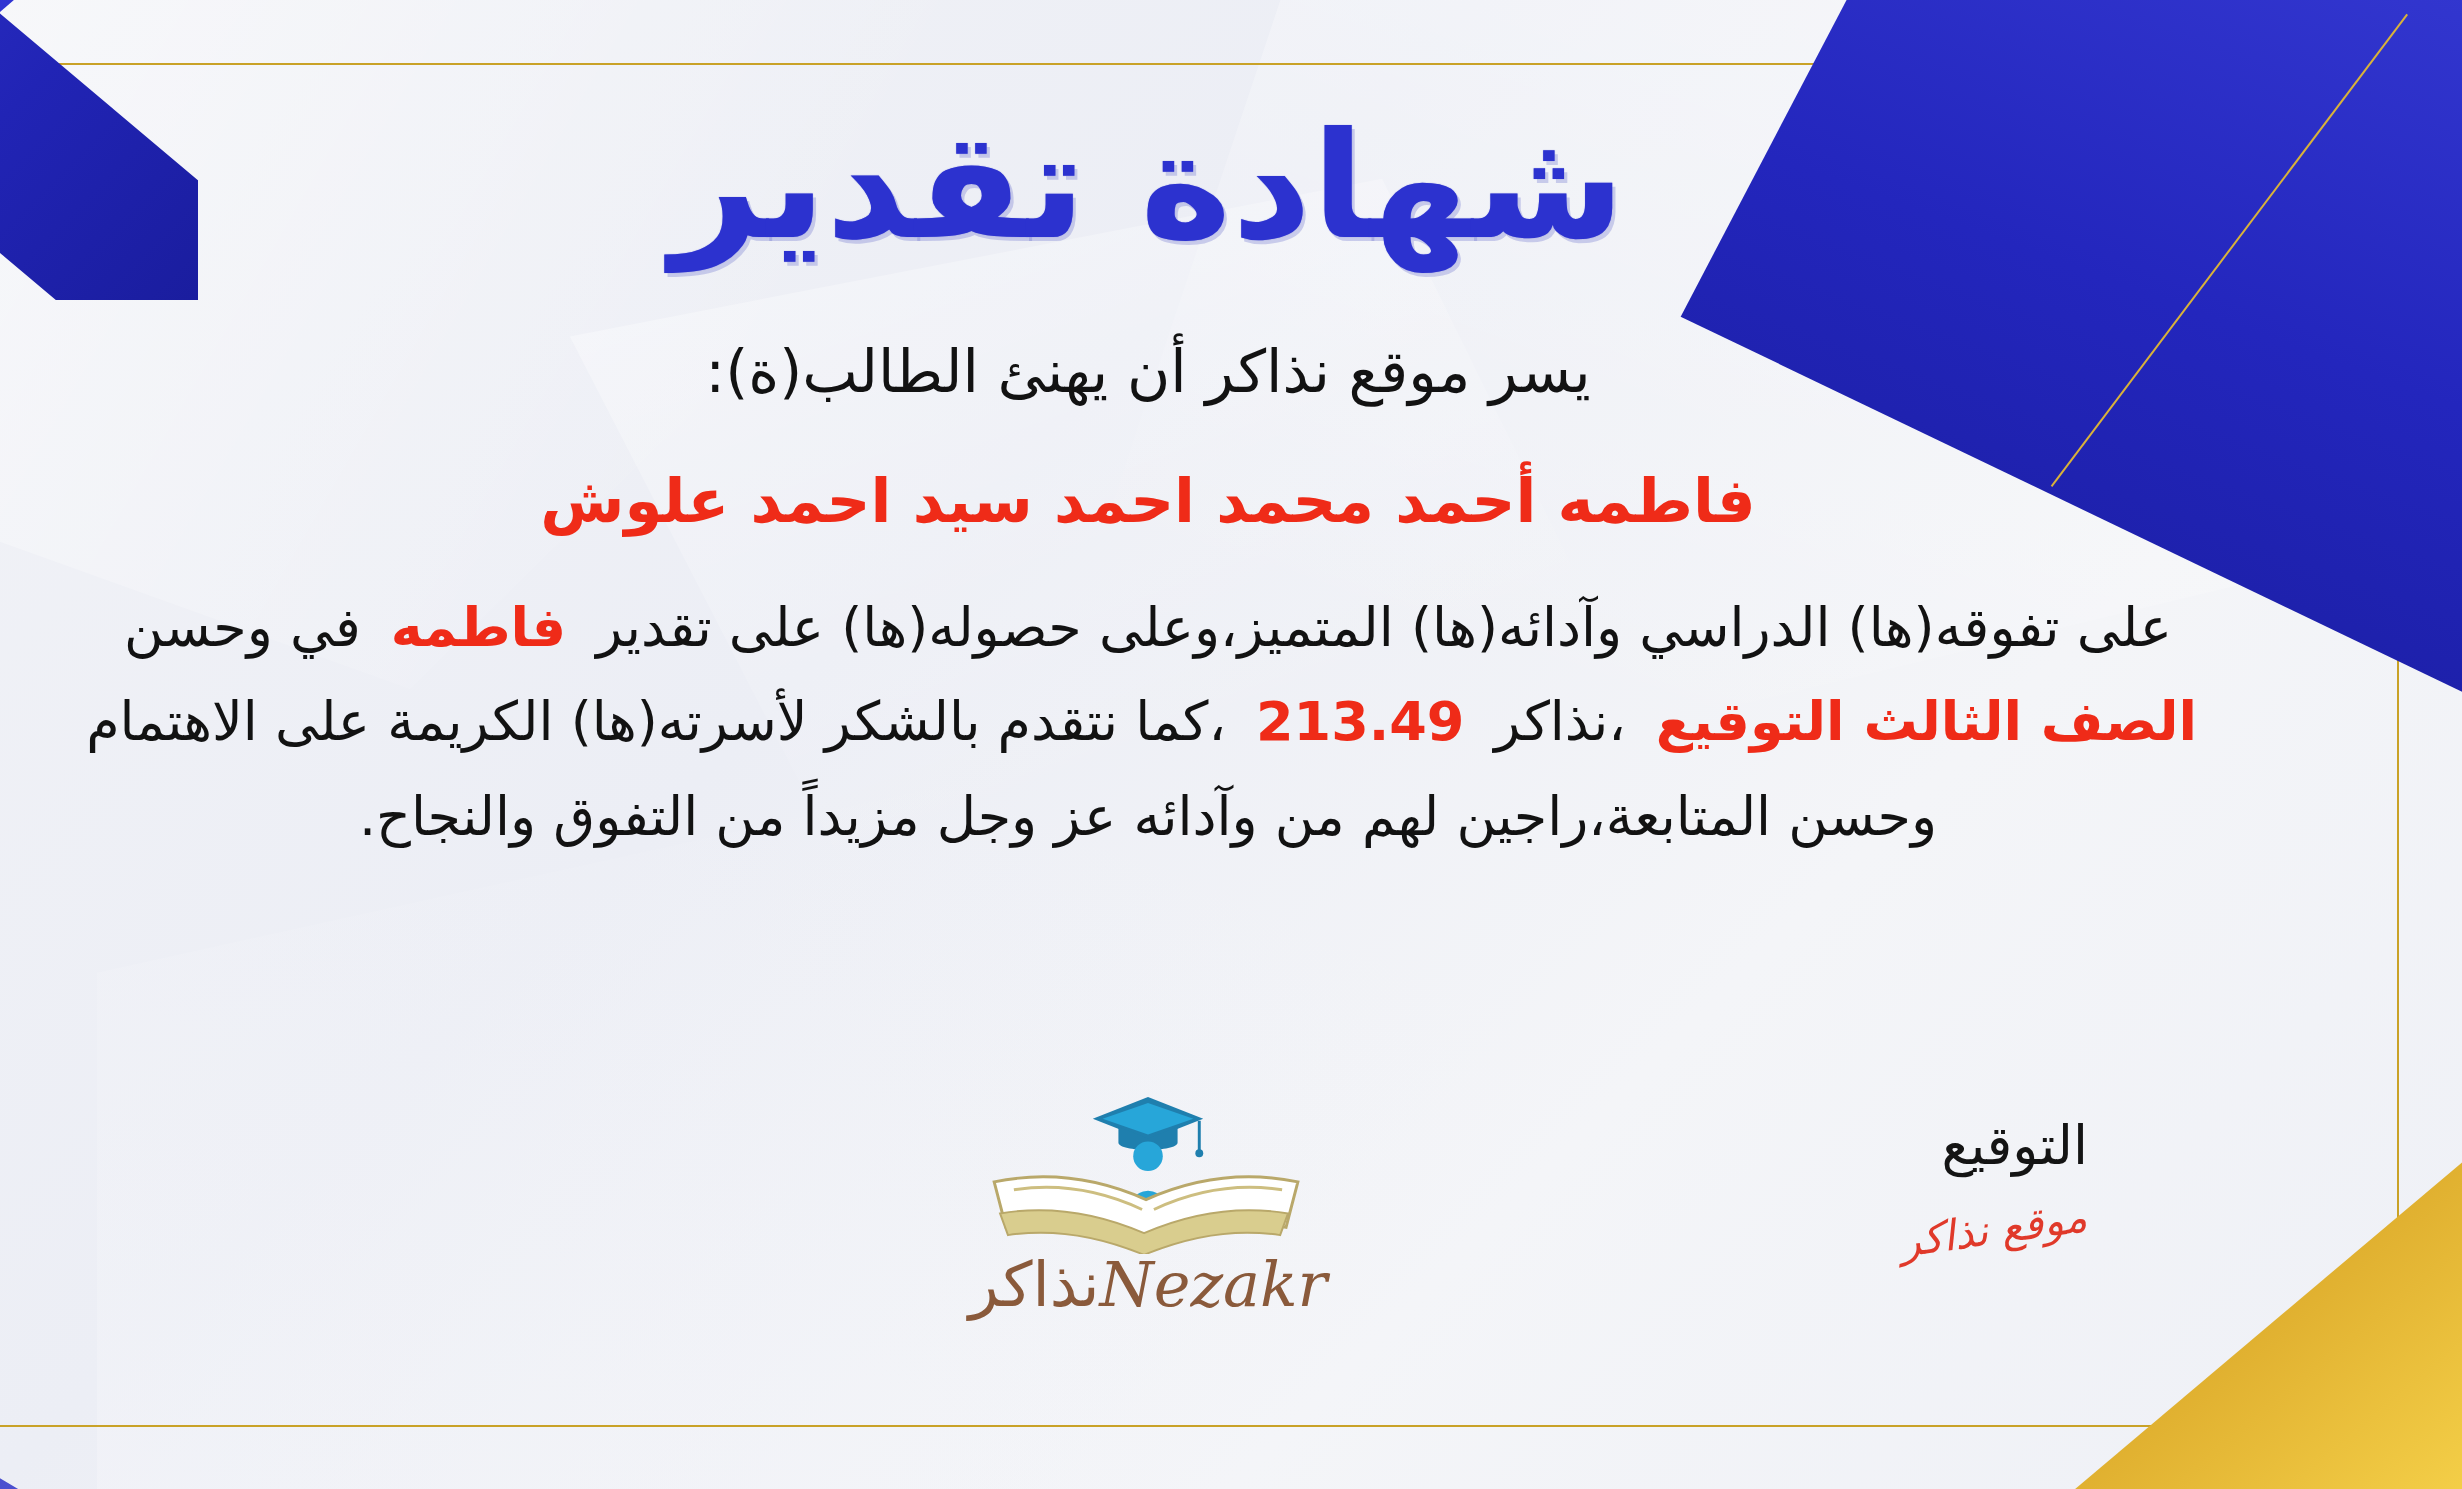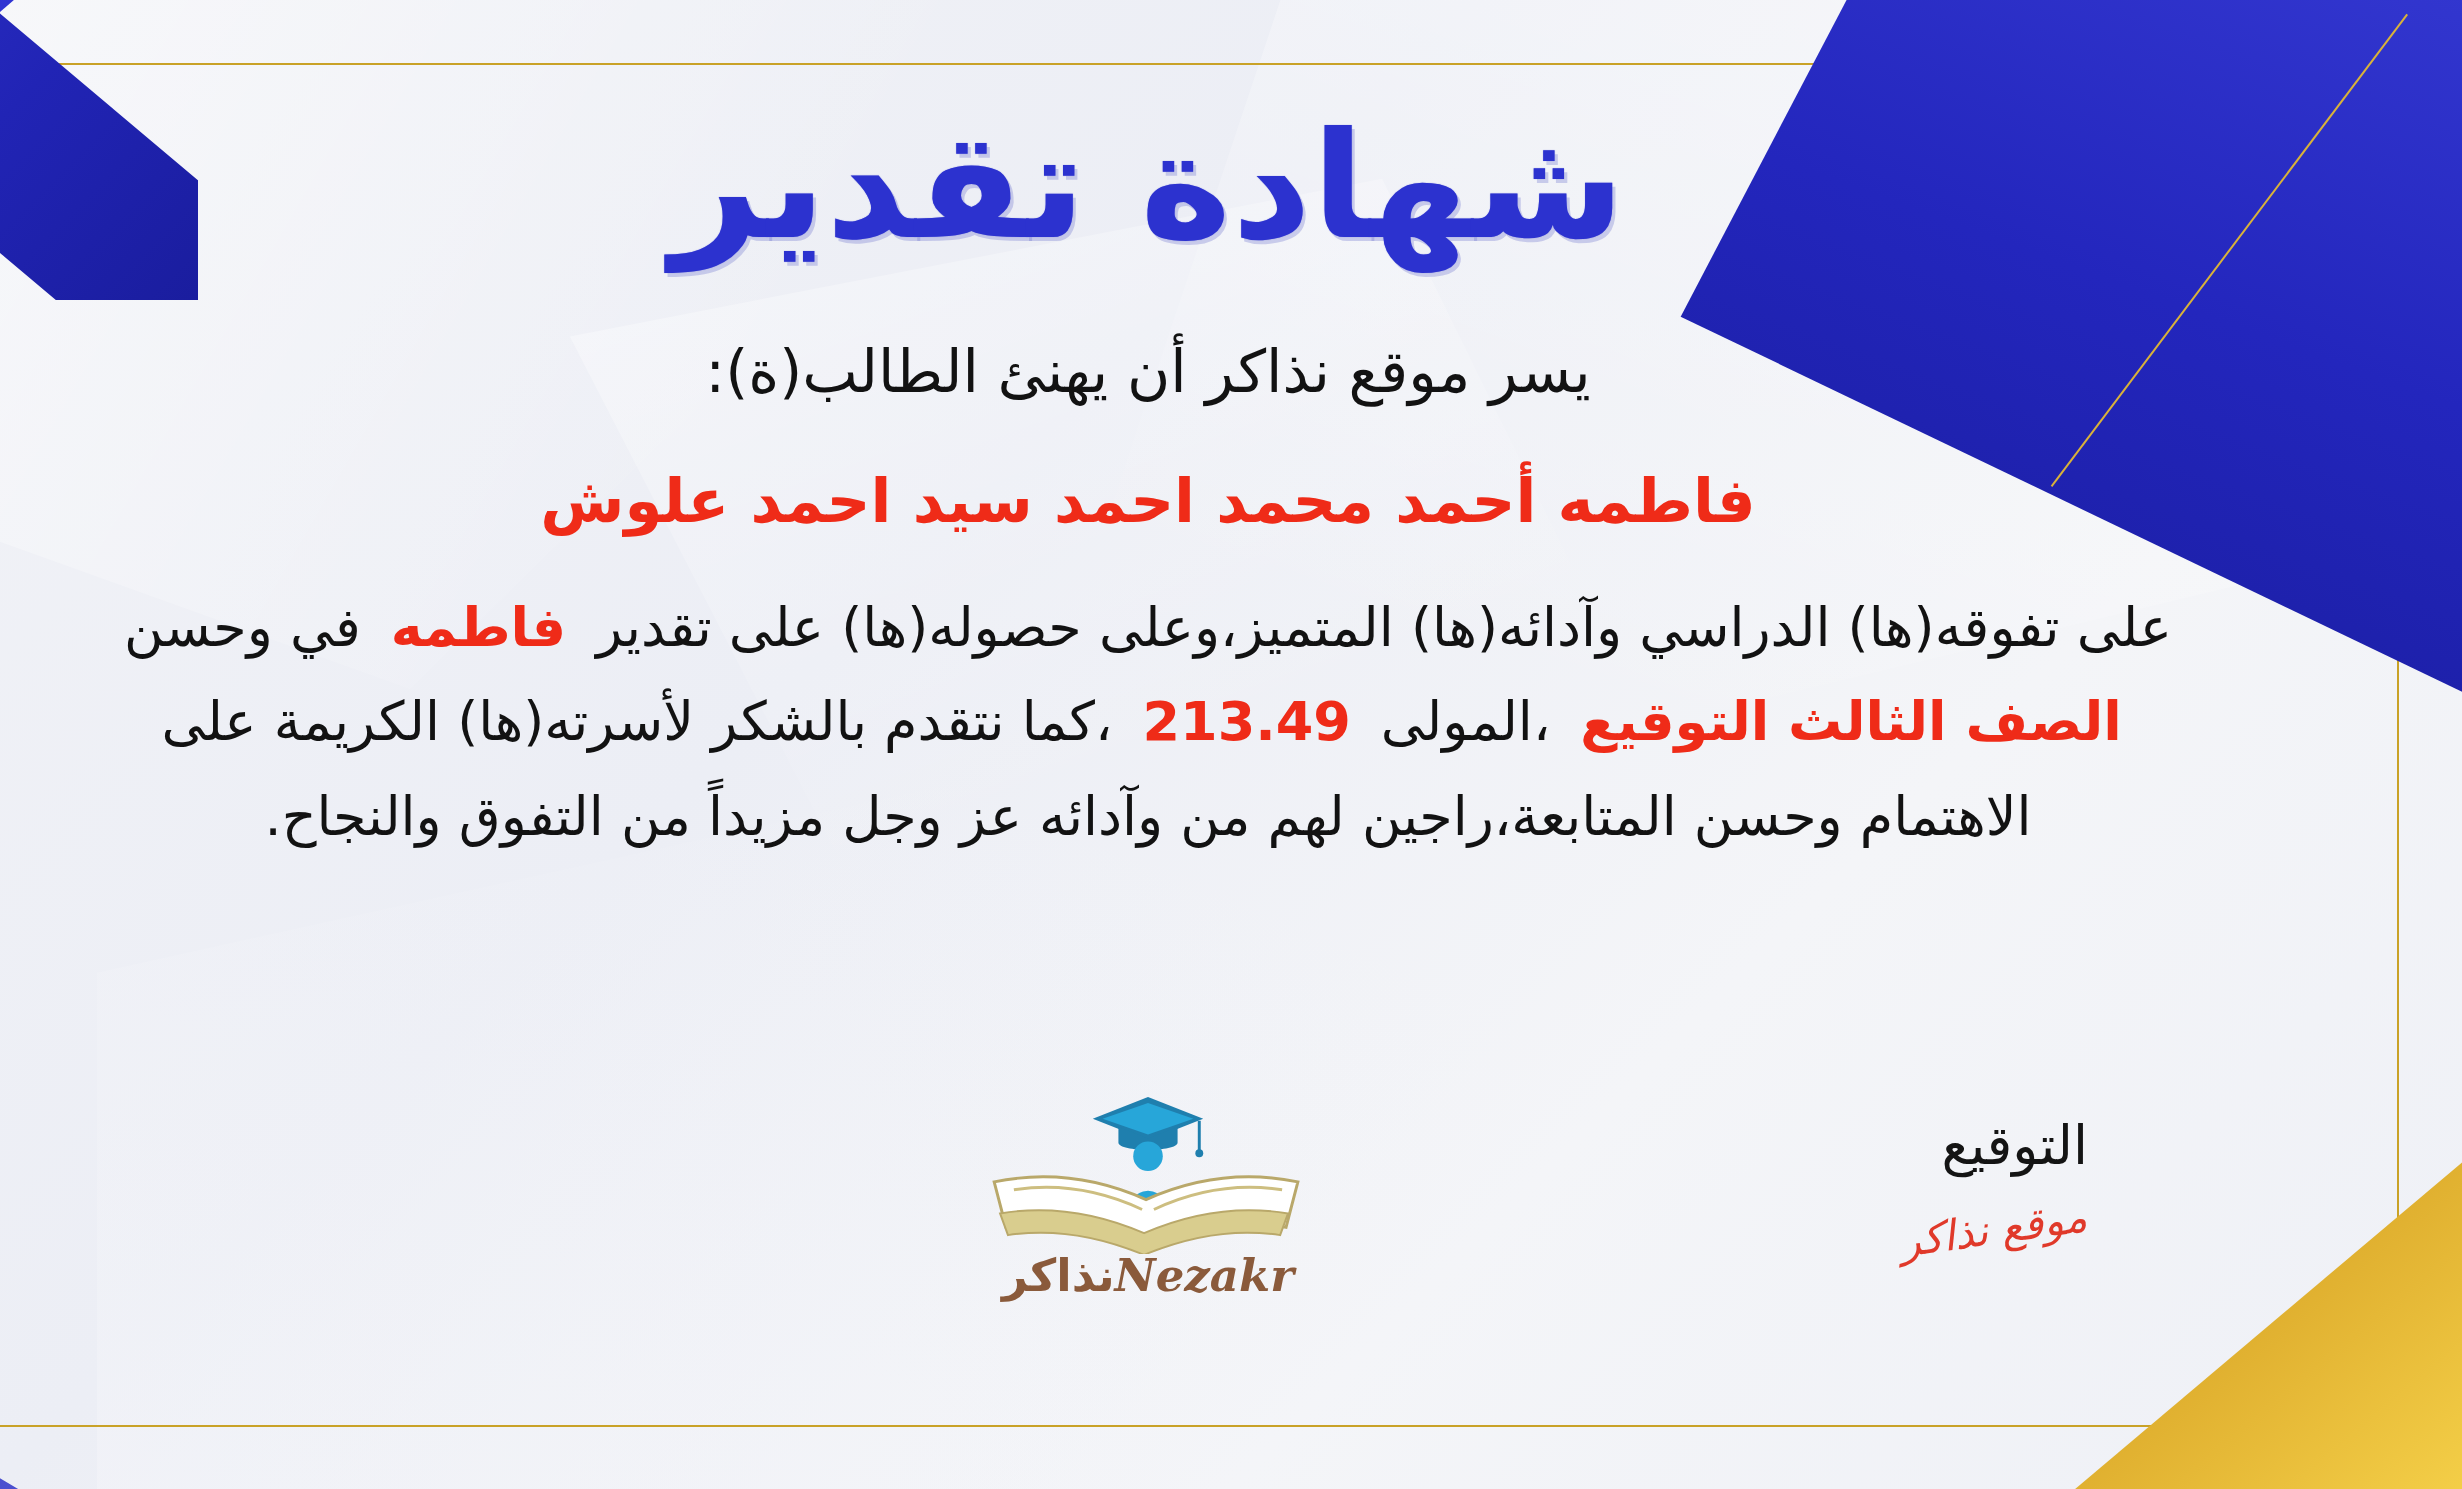--- a/index.html
+++ b/index.html
@@ -230,22 +230,22 @@
     text-align: center;
   }
   .logo-mark {
     width: 355px;
     height: 163px;
     margin: 0 auto;
     display: block;
   }
   .logo-word {
     margin-top: -3px;
-    font-size: 45px;
-    font-weight: bold;
+    font-size: 62px;
+    font-weight: normal;
     color: #8a5a3b;
     letter-spacing: 0;
     line-height: 1.1;
     white-space: nowrap;
   }
   .logo-word .lat {
     font-family: "DejaVu Serif", "Liberation Serif", serif;
     font-style: italic;
     color: #8a5a3b;
   }
@@ -289,21 +289,21 @@
 
     <div class="intro-line">يسر موقع نذاكر أن يهنئ الطالب(ة):</div>
 
     <div class="student-name">فاطمه أحمد محمد احمد سيد احمد علوش</div>
 
     <div class="body-text">
       <span>على تفوقه(ها) الدراسي وآدائه(ها) المتميز،وعلى حصوله(ها) على تقدير</span>
       <span class="hl">فاطمه</span>
       <span>في وحسن</span>
       <span class="hl">الصف الثالث التوقيع</span>
-      <span>،المولى</span>
+      <span>،نذاكر</span>
       <span class="hl-num">213.49</span>
       <span>،كما نتقدم بالشكر لأسرته(ها) الكريمة على الاهتمام وحسن المتابعة،راجين لهم من وآدائه عز وجل مزيداً من التفوق والنجاح.</span>
     </div>
   </div>
 
   <div class="footer">
 
     <div class="signature-block">
       <div class="signature-label">التوقيع</div>
       <div class="signature-script">موقع نذاكر</div>

